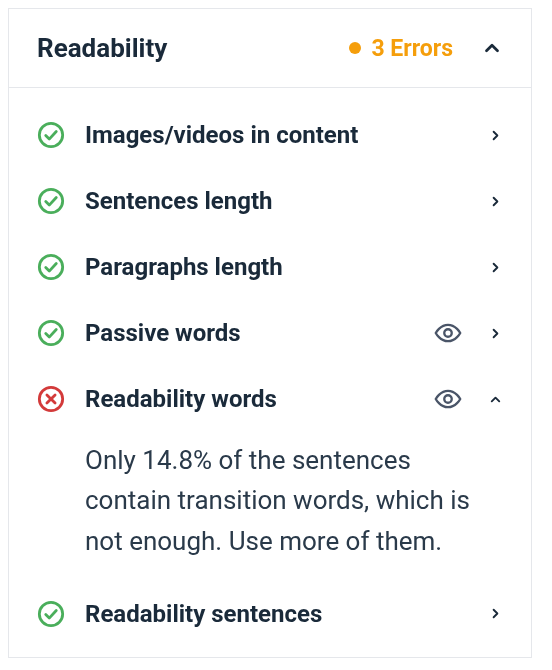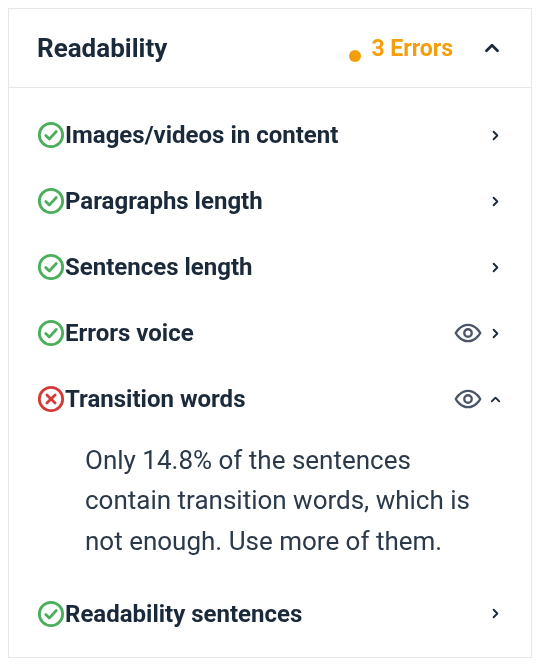--- a/index.html
+++ b/index.html
@@ -27,21 +27,21 @@
       cursor: pointer;
     }
     .header-title {
       font-size: 26px;
       font-weight: 700;
       color: #1a2a3a;
       flex: 1;
     }
     .badge {
       display: flex;
-      align-items: flex-end;
+      align-items: center;
       gap: 10px;
       margin-right: 28px;
     }
     .badge-dot {
       width: 12px;
       height: 12px;
       border-radius: 50%;
       background: #f59e0b;
     }
     .badge-text {
@@ -57,20 +57,21 @@
     .items {
       padding: 14px 0 10px 0;
     }
     .item {
       padding: 0 28px;
     }
     .item-row {
       display: flex;
       align-items: center;
       padding: 19px 0;
+      gap: 20px;
       cursor: pointer;
     }
     .status-icon {
       flex-shrink: 0;
       width: 28px;
       height: 28px;
       display: flex;
       align-items: center;
       justify-content: center;
     }
@@ -136,53 +137,53 @@
         </div>
       </div>
       <div class="item">
         <div class="item-row">
           <span class="status-icon">
             <svg width="28" height="28" viewBox="0 0 24 24" fill="none" stroke="#4aae5b" stroke-width="2.4" stroke-linecap="round" stroke-linejoin="round">
               <circle cx="12" cy="12" r="10"></circle>
               <polyline points="7.5 12.5 10.5 15.5 16.5 9"></polyline>
             </svg>
           </span>
+          <span class="item-label">Sentences length</span>
+          <span class="item-chevron">
+            <svg width="15" height="15" viewBox="0 0 24 24" fill="none" stroke="#1a2a3a" stroke-width="3" stroke-linecap="round" stroke-linejoin="round">
+              <polyline points="9 18 15 12 9 6"></polyline>
+            </svg>
+          </span>
+        </div>
+      </div>
+      <div class="item">
+        <div class="item-row">
+          <span class="status-icon">
+            <svg width="28" height="28" viewBox="0 0 24 24" fill="none" stroke="#4aae5b" stroke-width="2.4" stroke-linecap="round" stroke-linejoin="round">
+              <circle cx="12" cy="12" r="10"></circle>
+              <polyline points="7.5 12.5 10.5 15.5 16.5 9"></polyline>
+            </svg>
+          </span>
           <span class="item-label">Paragraphs length</span>
           <span class="item-chevron">
             <svg width="15" height="15" viewBox="0 0 24 24" fill="none" stroke="#1a2a3a" stroke-width="3" stroke-linecap="round" stroke-linejoin="round">
               <polyline points="9 18 15 12 9 6"></polyline>
             </svg>
           </span>
         </div>
       </div>
       <div class="item">
         <div class="item-row">
           <span class="status-icon">
             <svg width="28" height="28" viewBox="0 0 24 24" fill="none" stroke="#4aae5b" stroke-width="2.4" stroke-linecap="round" stroke-linejoin="round">
               <circle cx="12" cy="12" r="10"></circle>
               <polyline points="7.5 12.5 10.5 15.5 16.5 9"></polyline>
             </svg>
           </span>
-          <span class="item-label">Sentences length</span>
-          <span class="item-chevron">
-            <svg width="15" height="15" viewBox="0 0 24 24" fill="none" stroke="#1a2a3a" stroke-width="3" stroke-linecap="round" stroke-linejoin="round">
-              <polyline points="9 18 15 12 9 6"></polyline>
-            </svg>
-          </span>
-        </div>
-      </div>
-      <div class="item">
-        <div class="item-row">
-          <span class="status-icon">
-            <svg width="28" height="28" viewBox="0 0 24 24" fill="none" stroke="#4aae5b" stroke-width="2.4" stroke-linecap="round" stroke-linejoin="round">
-              <circle cx="12" cy="12" r="10"></circle>
-              <polyline points="7.5 12.5 10.5 15.5 16.5 9"></polyline>
-            </svg>
-          </span>
-          <span class="item-label">Errors voice</span>
+          <span class="item-label">Passive words</span>
           <span class="eye-icon">
             <svg width="28" height="28" viewBox="0 0 24 24" fill="none" stroke="#4a5568" stroke-width="2" stroke-linecap="round" stroke-linejoin="round">
               <path d="M1.5 12s3.8-7 10.5-7 10.5 7 10.5 7-3.8 7-10.5 7S1.5 12 1.5 12z"></path>
               <circle cx="12" cy="12" r="3.2"></circle>
             </svg>
           </span>
           <span class="item-chevron">
             <svg width="15" height="15" viewBox="0 0 24 24" fill="none" stroke="#1a2a3a" stroke-width="3" stroke-linecap="round" stroke-linejoin="round">
               <polyline points="9 18 15 12 9 6"></polyline>
             </svg>
@@ -191,21 +192,21 @@
       </div>
       <div class="item">
         <div class="item-row">
           <span class="status-icon">
             <svg width="28" height="28" viewBox="0 0 24 24" fill="none" stroke="#d33a3a" stroke-width="2.4" stroke-linecap="round" stroke-linejoin="round">
               <circle cx="12" cy="12" r="10"></circle>
               <line x1="8.5" y1="8.5" x2="15.5" y2="15.5"></line>
               <line x1="15.5" y1="8.5" x2="8.5" y2="15.5"></line>
             </svg>
           </span>
-          <span class="item-label">Transition words</span>
+          <span class="item-label">Readability words</span>
           <span class="eye-icon">
             <svg width="28" height="28" viewBox="0 0 24 24" fill="none" stroke="#4a5568" stroke-width="2" stroke-linecap="round" stroke-linejoin="round">
               <path d="M1.5 12s3.8-7 10.5-7 10.5 7 10.5 7-3.8 7-10.5 7S1.5 12 1.5 12z"></path>
               <circle cx="12" cy="12" r="3.2"></circle>
             </svg>
           </span>
           <span class="item-chevron">
             <svg width="15" height="15" viewBox="0 0 24 24" fill="none" stroke="#1a2a3a" stroke-width="3" stroke-linecap="round" stroke-linejoin="round">
               <polyline points="18 15 12 9 6 15"></polyline>
             </svg>

